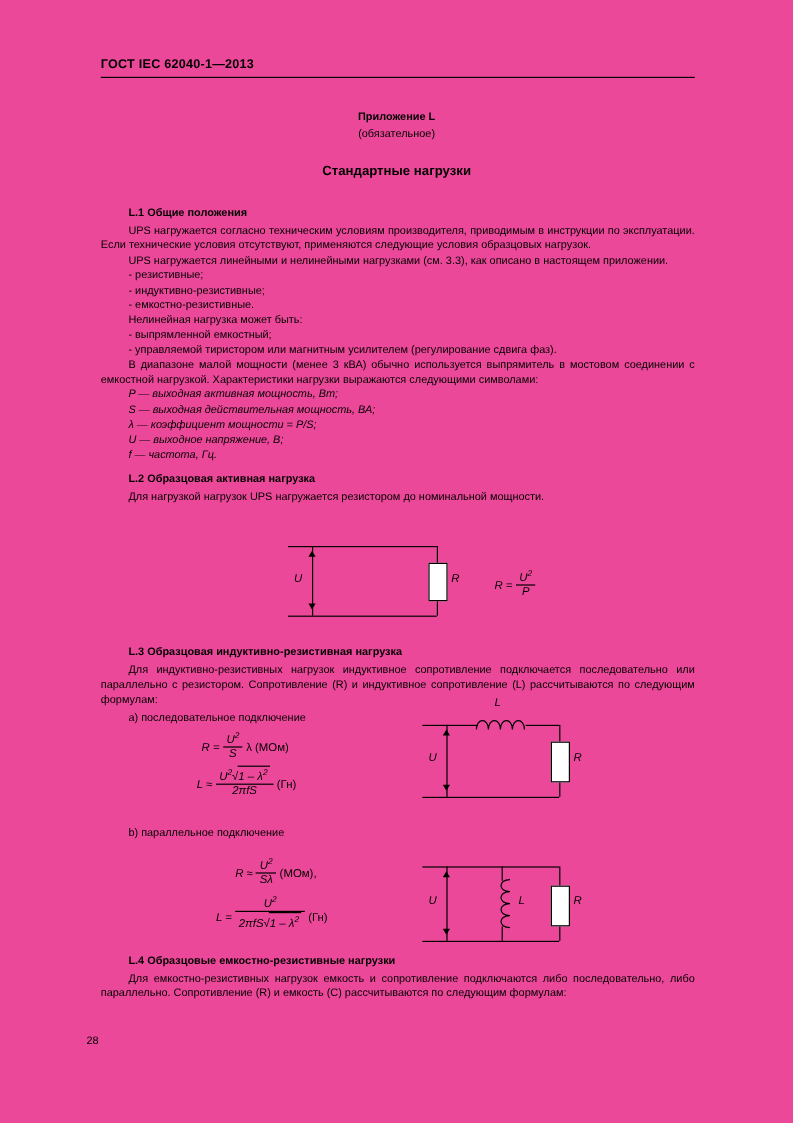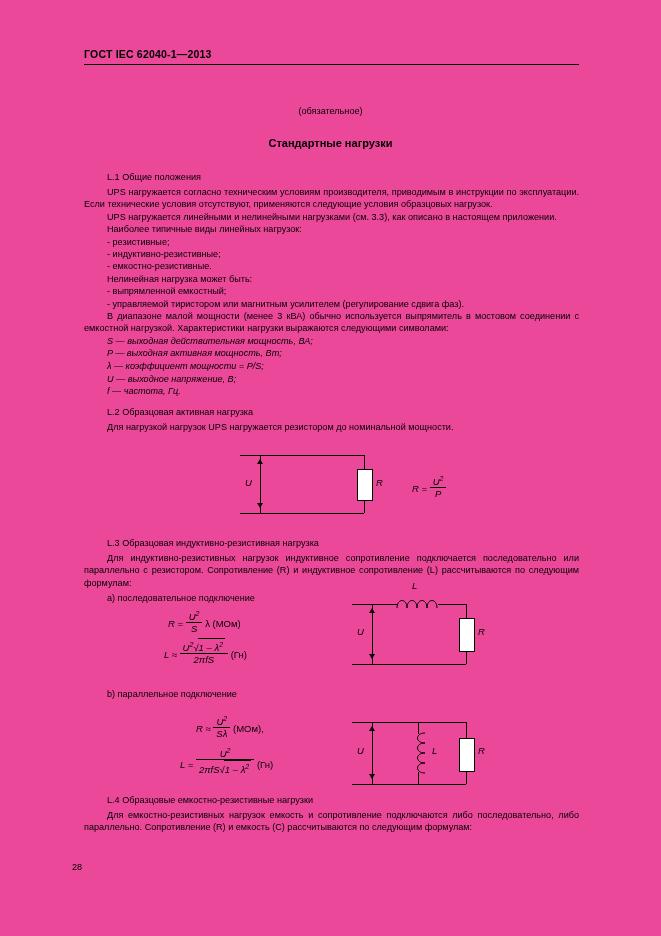--- a/index.html
+++ b/index.html
@@ -66,21 +66,21 @@
     font-weight: bold;
     font-size: 11px;
   }
   .content {
     position: absolute;
     left: 84px;
     top: 172px;
     width: 495px;
   }
   .sec-head {
-    font-weight: normal;
+    font-weight: bold;
     font-size: 9.1px;
     margin: 9px 0 4px 23px;
   }
   .para {
     text-align: justify;
     line-height: 12.4px;
     margin: 0 0 0 0;
     text-indent: 23px;
     font-size: 9.1px;
   }
@@ -154,38 +154,38 @@
   .sup { font-size: 7px; vertical-align: super; }
 </style>
 </head>
 <body>
 
 <div class="page">
 
   <div class="header">ГОСТ IEC 62040-1—2013</div>
   <div class="header-rule"></div>
 
+  <div class="annex-label">Приложение L</div>
   <div class="annex-sub">(обязательное)</div>
   <div class="doc-title">Стандартные нагрузки</div>
 
   <div class="content">
 
     <div class="sec-head" style="margin-top:0">L.1  Общие положения</div>
     <p class="para">UPS нагружается согласно техническим условиям производителя, приводимым в инструкции по эксплуатации. Если технические условия отсутствуют, применяются следующие условия образцовых нагрузок.</p>
     <p class="para">UPS нагружается линейными и нелинейными нагрузками (см. 3.3), как описано в настоящем приложении.</p>
-    <p class="para">Наиболее типичные виды линейных нагрузок:</p>
     <div class="dash">-  резистивные;</div>
     <div class="dash">-  индуктивно-резистивные;</div>
     <div class="dash">-  емкостно-резистивные.</div>
     <p class="para">Нелинейная нагрузка может быть:</p>
     <div class="dash">-  выпрямленной емкостный;</div>
     <div class="dash">-  управляемой тиристором или магнитным усилителем (регулирование сдвига фаз).</div>
     <p class="para">В диапазоне малой мощности (менее 3 кВА) обычно используется выпрямитель в мостовом соединении с емкостной нагрузкой. Характеристики нагрузки выражаются следующими символами:</p>
+    <div class="symline ital">P — выходная активная мощность, Вт;</div>
     <div class="symline ital">S — выходная действительная мощность, ВА;</div>
-    <div class="symline ital">P — выходная активная мощность, Вт;</div>
     <div class="symline ital">λ — коэффициент мощности = P/S;</div>
     <div class="symline ital">U —  выходное напряжение, В;</div>
     <div class="symline ital">f — частота, Гц.</div>
 
     <div class="sec-head">L.2  Образцовая активная нагрузка</div>
     <p class="para">Для нагрузкой нагрузок UPS нагружается резистором до номинальной мощности.</p>
   </div>
 
   <div class="circ" style="left:240px; top:455px; width:140px; height:62px;">
     <div class="wire hw" style="left:0; top:0; width:124px;"></div>

